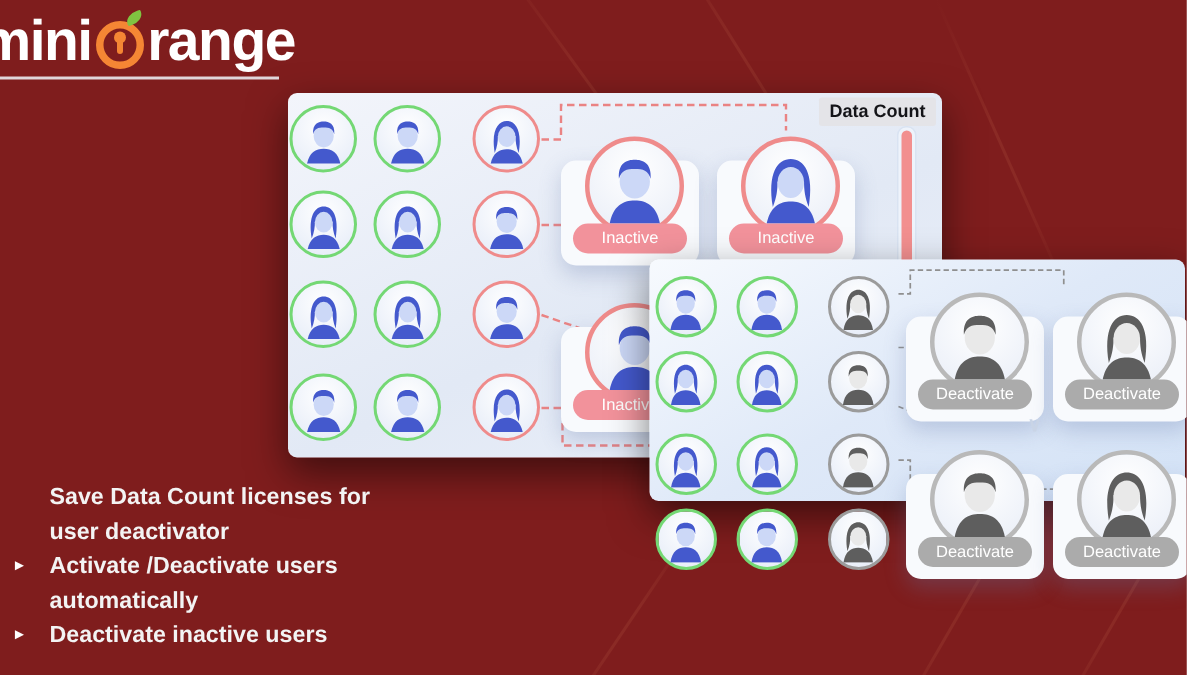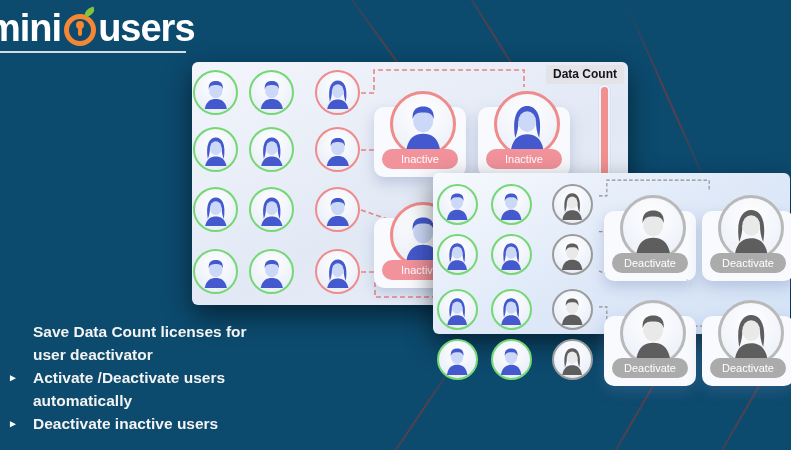--- a/index.html
+++ b/index.html
@@ -50,38 +50,38 @@
   
   .features{position:absolute;left:8px;top:320px;width:300px;z-index:5;color:#f3f3f3;}
   .features .heading{margin-left:25px;width:245px;font-size:15.5px;font-weight:bold;line-height:23px;}
   .feature-item{display:flex;margin-top:0;}
   .feature-item .bullet{width:25px;font-size:10px;padding-top:6px;color:#fff;flex:none;}
   .feature-item .itext{width:235px;font-size:15.5px;font-weight:bold;line-height:23px;}
 </style>
 </head>
 <body>
 
-<div class="stage" style="background: #0c4a6e;">
+<div class="stage" style="background: #7f1d1d;">
 
   <div class="curve" style="left:402px;top:-60px;height:260px;transform:rotate(-36deg);"></div>
   <div class="curve" style="left:502px;top:-70px;height:240px;transform:rotate(-32deg);"></div>
   <div class="curve" style="left:668px;top:-10px;height:220px;transform:rotate(-24deg);"></div>
   <div class="curve" style="left:638px;top:300px;height:220px;transform:rotate(30deg);"></div>
   <div class="curve" style="left:750px;top:280px;height:240px;transform:rotate(30deg);"></div>
   <div class="curve" style="left:415px;top:330px;height:180px;transform:rotate(34deg);"></div>
 
   <div class="logo">
     <span class="txt">mini</span>
     <span class="o-icon">
       <span class="o-ring"></span>
       <span class="o-keyhole-head"></span>
       <span class="o-keyhole-stem"></span>
       <span class="o-leaf"></span>
     </span>
-    <span class="txt">users</span>
+    <span class="txt">range</span>
   </div>
   <div class="logo-underline"></div>
 
   <div class="panel" id="p1">
     <svg class="connectors" viewBox="0 0 436 243">
       <path d="M169,31 H182 V8 H332 V25" fill="none" stroke="#ea8383" stroke-width="1.6" stroke-dasharray="5 3"></path>
       <path d="M169,88 H184" fill="none" stroke="#ea8383" stroke-width="1.6" stroke-dasharray="5 3"></path>
       <path d="M169,148 L201,159" fill="none" stroke="#ea8383" stroke-width="1.6" stroke-dasharray="5 3"></path>
       <path d="M169,210 H183 V235 H392" fill="none" stroke="#ea8383" stroke-width="1.6" stroke-dasharray="5 3"></path>
     </svg>

